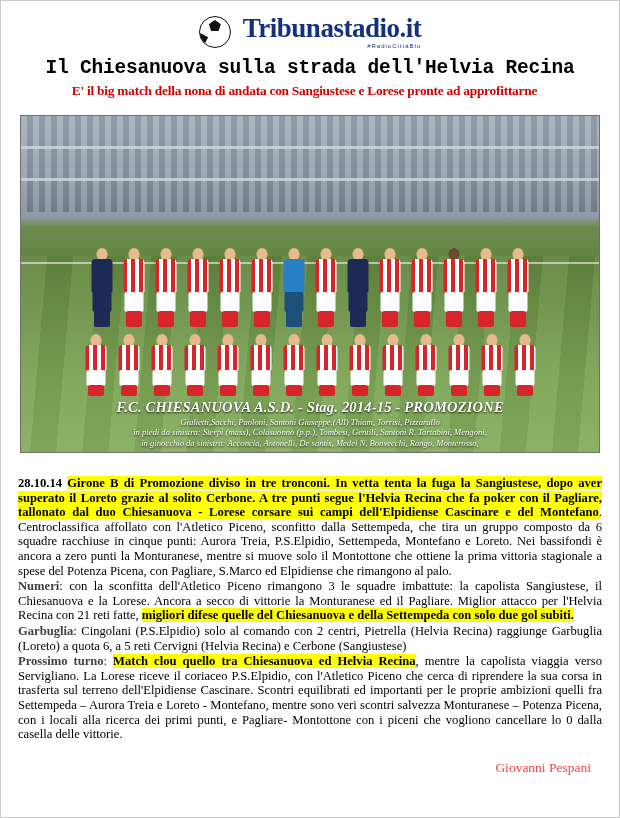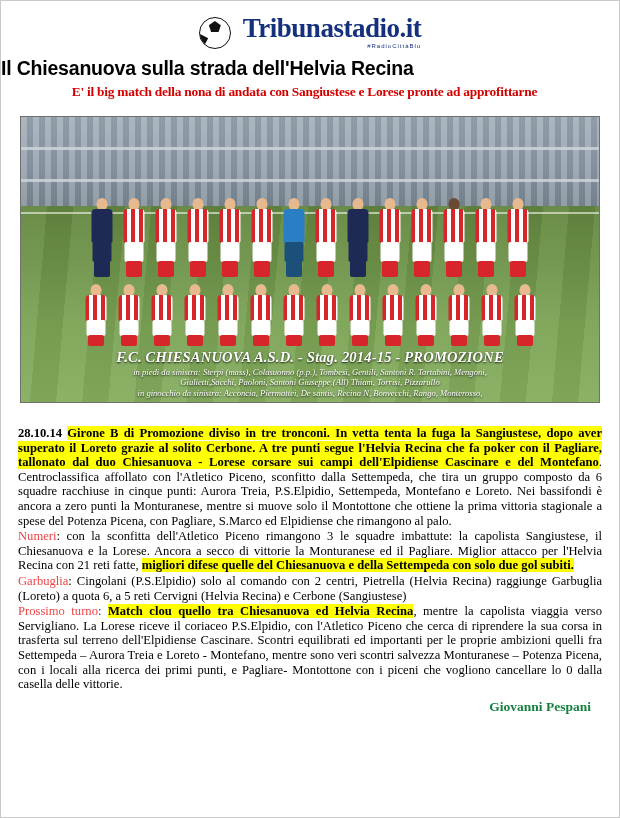--- a/index.html
+++ b/index.html
@@ -26,21 +26,21 @@
   
   .logo-wrap {
     display: flex;
     justify-content: center;
     align-items: center;
     padding-top: 14px;
     padding-bottom: 2px;
   }
   .logo {
     display: flex;
-    align-items: flex-end;
+    align-items: center;
     gap: 12px;
   }
   .ball {
     width: 30px;
     height: 30px;
     border-radius: 50%;
     background: #ffffff;
     border: 1px solid #111;
     position: relative;
     overflow: hidden;
@@ -81,42 +81,43 @@
     font-size: 6px;
     color: #15317e;
     text-align: right;
     letter-spacing: 1px;
     margin-top: 1px;
     font-family: "Liberation Sans", sans-serif;
   }
 
   
   .main-title {
-    font-family: Liberation Sans, sans-serif;
+    text-align: center;
+    font-family: Liberation Mono, monospace;
     font-weight: bold;
     font-size: 19.5px;
     color: #000;
     margin: 6px 0 4px 0;
     letter-spacing: -0.2px;
   }
   .sub-title {
     text-align: center;
     font-family: "Liberation Serif", serif;
     font-weight: bold;
     font-size: 13.4px;
     color: #d40000;
     margin: 0 11px 7px 0;
     letter-spacing: -0.25px;
   }
 
   
   .photo {
     position: relative;
     width: 580px;
-    height: 287px;
+    height: 338px;
     margin: 16px auto;
     border: 1px solid #6f6f6f;
     box-sizing: border-box;
     overflow: hidden;
     background: linear-gradient(#b9c4cf 0%, #aab6c4 18%, #8f9aa7 30%, #6d8a4e 33%, #5f8440 45%, #6f9a4b 70%, #7aa655 100%);
   }
   .stand {
     position: absolute;
     left: 0; right: 0; top: 0;
     height: 96px;
@@ -246,28 +247,28 @@
     margin: 23px auto 0 auto;
     font-family: "Liberation Serif", serif;
     font-size: 12.6px;
     line-height: 14.6px;
     text-align: justify;
     color: #000;
   }
   .article p { margin: 0 0 1px 0; }
   .hl { background: #ffff00; }
   .b { font-weight: bold; }
-  .lbl-blue { color: #ef4444; font-weight: normal; }
+  .lbl-blue { color: #404040; font-weight: bold; }
   .lbl-blue-plain { color: #1414c8; }
   .signature {
     text-align: right;
-    color: #15803d;
-    font-weight: bold;
+    color: #ef4444;
+    font-weight: normal;
     font-size: 13.5px;
-    margin-top: 7px;
+    margin-top: 18px;
     padding-right: 28px;
     font-family: "Liberation Serif", serif;
   }
 </style>
 </head>
 <body>
 
 <div class="page">
 
   <div class="logo-wrap">
@@ -461,23 +462,23 @@
       <div class="player">
           <div class="head"></div>
           <div class="torso"></div>
           <div class="legs"></div>
           <div class="socks"></div>
         </div>
     </div>
 
     <div class="caption-box">
       <div class="cap-title">F.C. CHIESANUOVA A.S.D. - Stag. 2014-15 - PROMOZIONE</div>
+      <div class="cap-line">Giulietti,Sacchi, Paoloni, Santoni Giuseppe.(All) Thiam, Torrisi, Pizzarullo</div>
       <div class="cap-line">in piedi da sinistra: Sterpi (mass), Colasuonno (p.p.), Tombesi, Gentili, Santoni R. Tartabini, Mengoni,</div>
-      <div class="cap-line">Giulietti,Sacchi, Paoloni, Santoni Giuseppe.(All) Thiam, Torrisi, Pizzarullo</div>
-      <div class="cap-line">in ginocchio da sinistra: Acconcia, Piermattei, De santis, Recina N, Bonvecchi, Rango, Monterosso,</div>
+      <div class="cap-line">in ginocchio da sinistra: Acconcia, Antonelli, De santis, Medei N, Bonvecchi, Rango, Monterosso,</div>
     </div>
   </div>
 
   <div class="article">
     <p><span class="b">28.10.14</span> <span class="hl b">Girone B di Promozione diviso in tre tronconi. In vetta tenta la fuga la Sangiustese, dopo aver superato il Loreto grazie al solito Cerbone. A tre punti segue l'Helvia Recina che fa poker con il Pagliare, tallonato dal duo Chiesanuova - Lorese corsare sui campi dell'Elpidiense Cascinare e del Montefano</span><span>. Centroclassifica affollato con l'Atletico Piceno, sconfitto dalla Settempeda, che tira un gruppo composto da 6 squadre racchiuse in cinque punti: Aurora Treia, P.S.Elpidio, Settempeda, Montefano e Loreto. Nei bassifondi è ancora a zero punti la Monturanese, mentre si muove solo il Montottone che ottiene la prima vittoria stagionale a spese del Potenza Picena, con Pagliare, S.Marco ed Elpidiense che rimangono al palo.</span></p>
 
     <p><span class="lbl-blue">Numeri</span><span>: con la sconfitta dell'Atletico Piceno rimangono 3 le squadre imbattute: la capolista Sangiustese, il Chiesanuova e la Lorese. Ancora a secco di vittorie la Monturanese ed il Pagliare. Miglior attacco per l'Helvia Recina con 21 reti fatte, </span><span class="hl b">migliori difese quelle del Chiesanuova e della Settempeda con solo due gol subiti.</span></p>
 
     <p><span class="lbl-blue">Garbuglia</span><span>: Cingolani (P.S.Elpidio) solo al comando con 2 centri, Pietrella (Helvia Recina) raggiunge Garbuglia (Loreto) a quota 6, a 5 reti Cervigni (Helvia Recina) e Cerbone (Sangiustese)</span></p>
 

